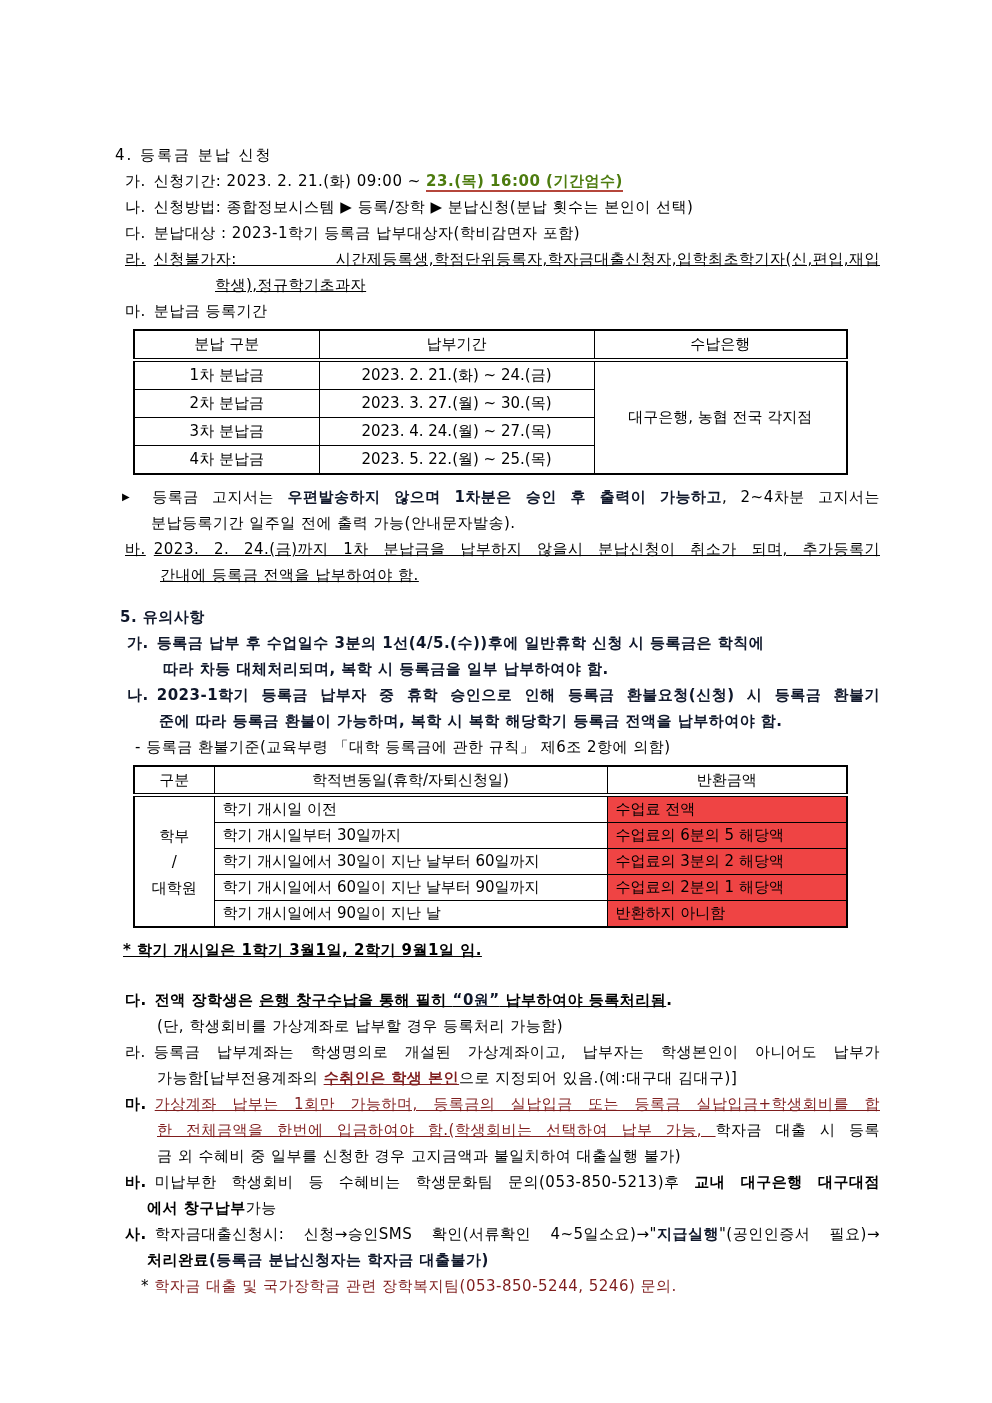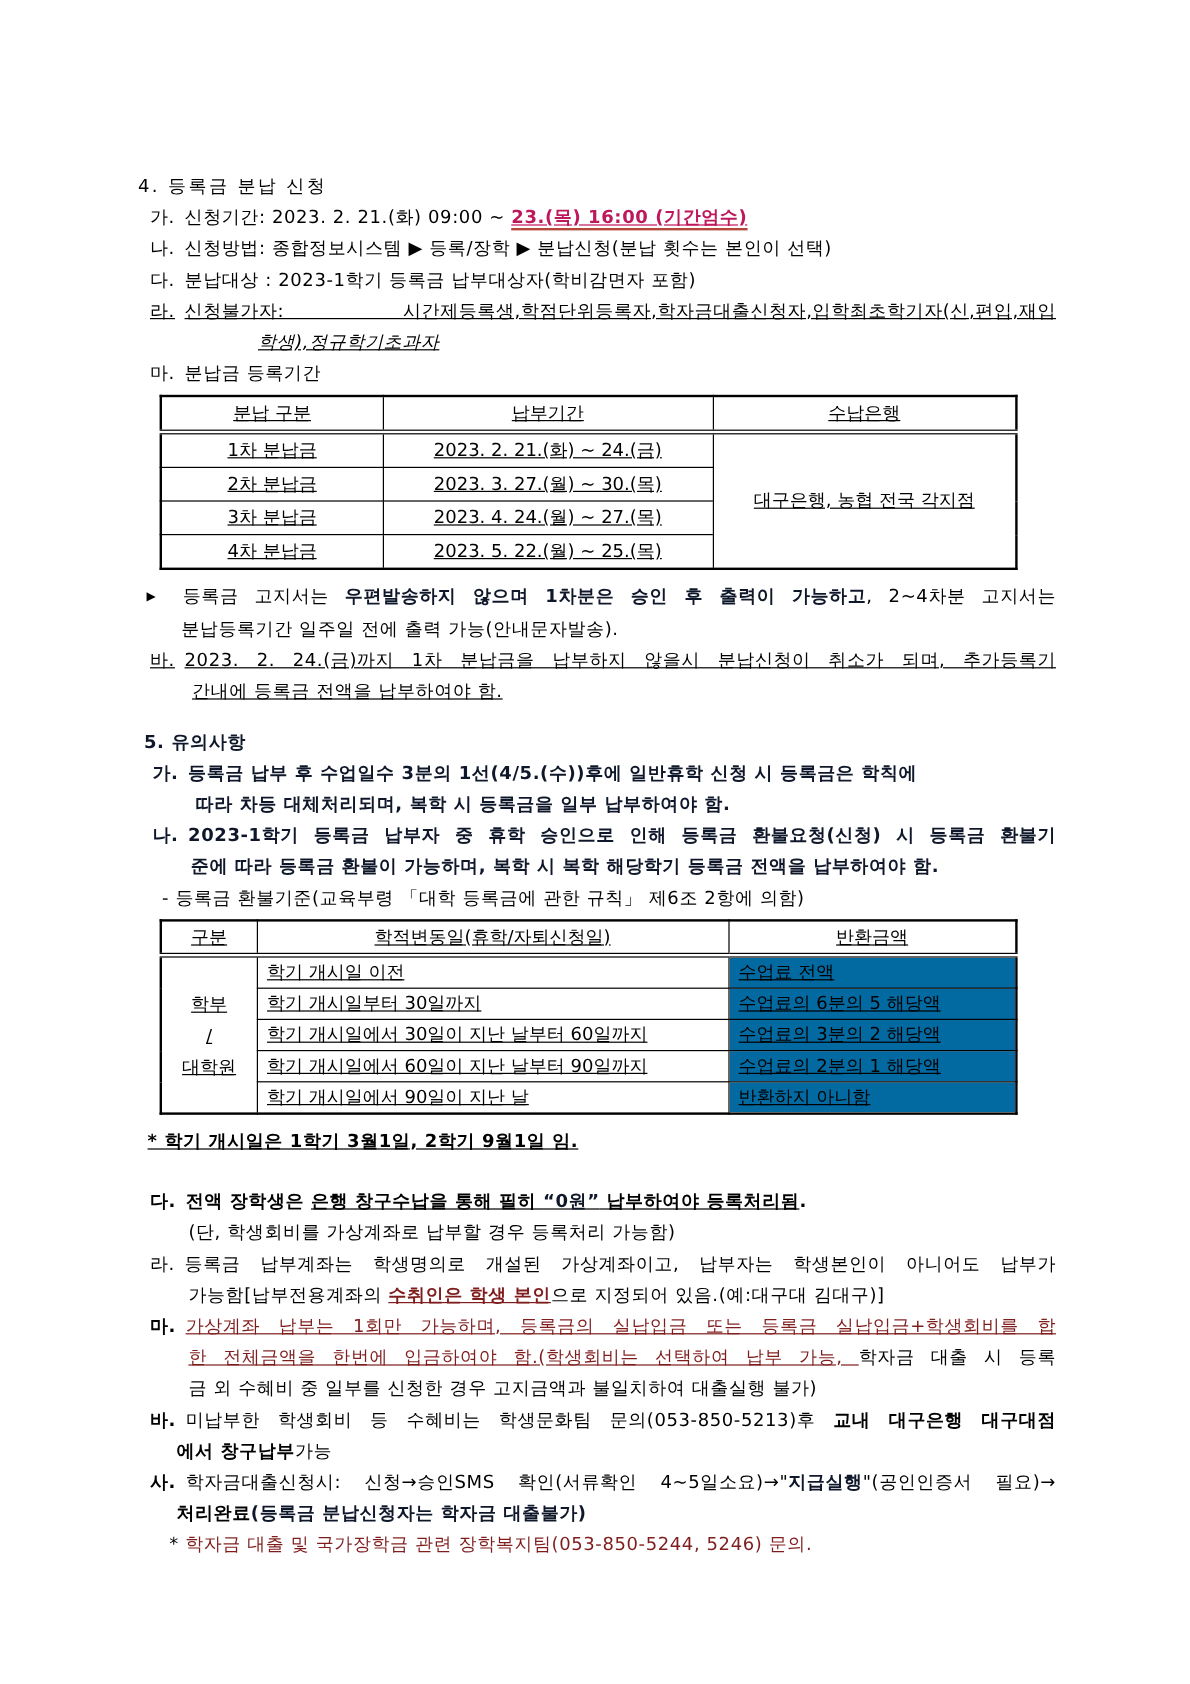--- a/index.html
+++ b/index.html
@@ -13,43 +13,43 @@
   .l { line-height:26px; min-height:26px; letter-spacing:0.5px; white-space:nowrap; }
   .fill { white-space:normal; text-align:justify; text-align-last:justify; }
   .h  { letter-spacing:2px; }
   .b  { font-weight:bold; }
   .u  { text-decoration:underline; }
   .red  { color:#0f172a; }
   .blue { color:#7f1d1d; }
   .lab { margin-right:8px; }
   .i1 { padding-left:10px; }
   .i1b{ padding-left:12px; }
-  .c1 { padding-left:100px;font-style:italic; }
+  .c1 { padding-left:100px; }
   .c2 { padding-left:45px; }
   .c3 { padding-left:42px; }
   .c4 { padding-left:32px; }
   .dash { padding-left:20px; }
   .star { padding-left:26px; }
   .note { padding-left:8px; }
   .h5gap { margin-top:16px; }
   .dagap { margin-top:24px; }
   .link {
-    color:#be185d; font-weight:bold; text-decoration:underline;
+    color:#4d7c0f; font-weight:bold; 
     border-bottom:2px solid #b5463b; padding-bottom:0px;
   }
   .mk { font-size:10px; margin-right:14px; vertical-align:2px; }
-  table.t { border-collapse:collapse; border:2px solid #000; margin:5px 0 9px 18px; table-layout:fixed;text-decoration:underline; }
+  table.t { border-collapse:collapse; border:2px solid #000; margin:5px 0 9px 18px; table-layout:fixed; }
   table.t th, table.t td { border:1px solid #000; text-align:center; font-weight:normal; padding:0 4px; overflow:hidden; }
   table.t thead th { border-bottom:4px double #000; }
   .t1 th { height:27px; }
   .t1 td { height:27px; }
   .t2 th { height:26px; }
   .t2 td { height:25px; }
   .t2 td.lft { text-align:left; padding-left:8px; }
-  .t2 td.gr { background:#0369a1; }
+  .t2 td.gr { background:#ef4444; }
   .t2 td.grp { white-space:pre-line; line-height:26px;margin-top:36px; }
 </style>
 </head>
 <body>
 
 <div class="doc">
 
   <div class="l h">4. 등록금 분납 신청</div>
 
   <div class="l i1">

